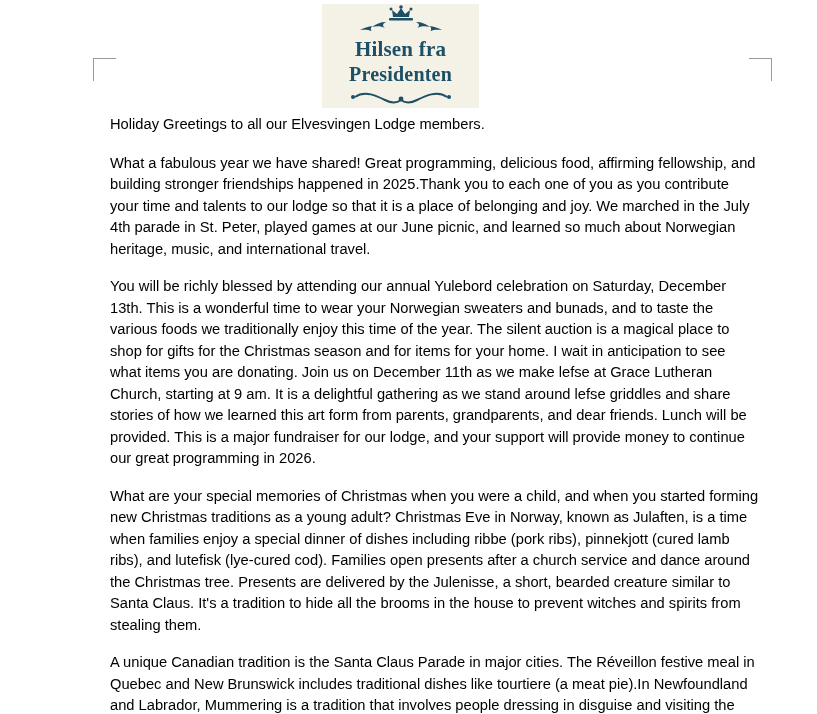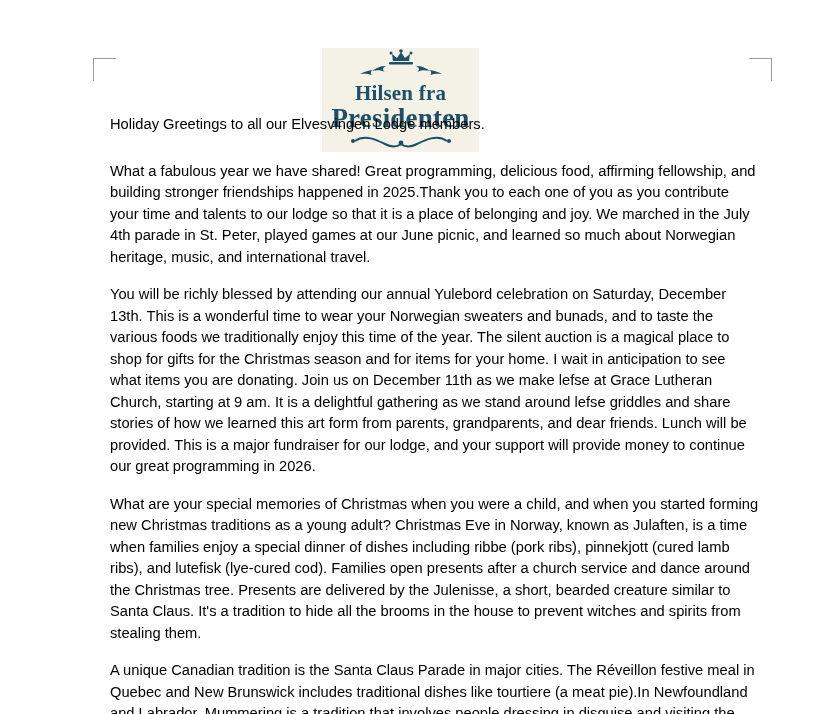--- a/index.html
+++ b/index.html
@@ -50,37 +50,36 @@
     left: 322px;
     top: 4px;
     width: 157px;
     height: 104px;
     background: #f4f1e7;
     box-sizing: border-box;
     display: flex;
     flex-direction: column;
     align-items: center;
     justify-content: center;
-    margin-top: 44px;
   }
   .masthead .crown-ornament {
     display: block;
     margin-bottom: 2px;
   }
   .masthead .title-line {
     color: #1d4f66;
     font-family: "Liberation Serif", serif;
     font-weight: bold;
     font-size: 21px;
     line-height: 25px;
     text-align: center;
     letter-spacing: 0.2px;
   }
   .masthead .title-line.second {
-    font-size: 27px;
+    font-size: 20px;
   }
   .masthead .bottom-ornament {
     display: block;
     margin-top: 3px;
   }
 
   
   .letter-body {
     position: absolute;
     left: 110px;
@@ -88,21 +87,21 @@
     width: 650px;
   }
   .letter-body p {
     margin: 0 0 16px 0;
     font-size: 14.7px;
     line-height: 21.5px;
     text-align: left;
     color: #000000;
   }
   .letter-body p.greeting {
-    margin-bottom: 25px;
+    margin-bottom: 17px;
   }
   .letter-body p.para-4 {
     margin-top: 8px;
   }
 </style>
 </head>
 <body>
 
 <div class="page">
 

